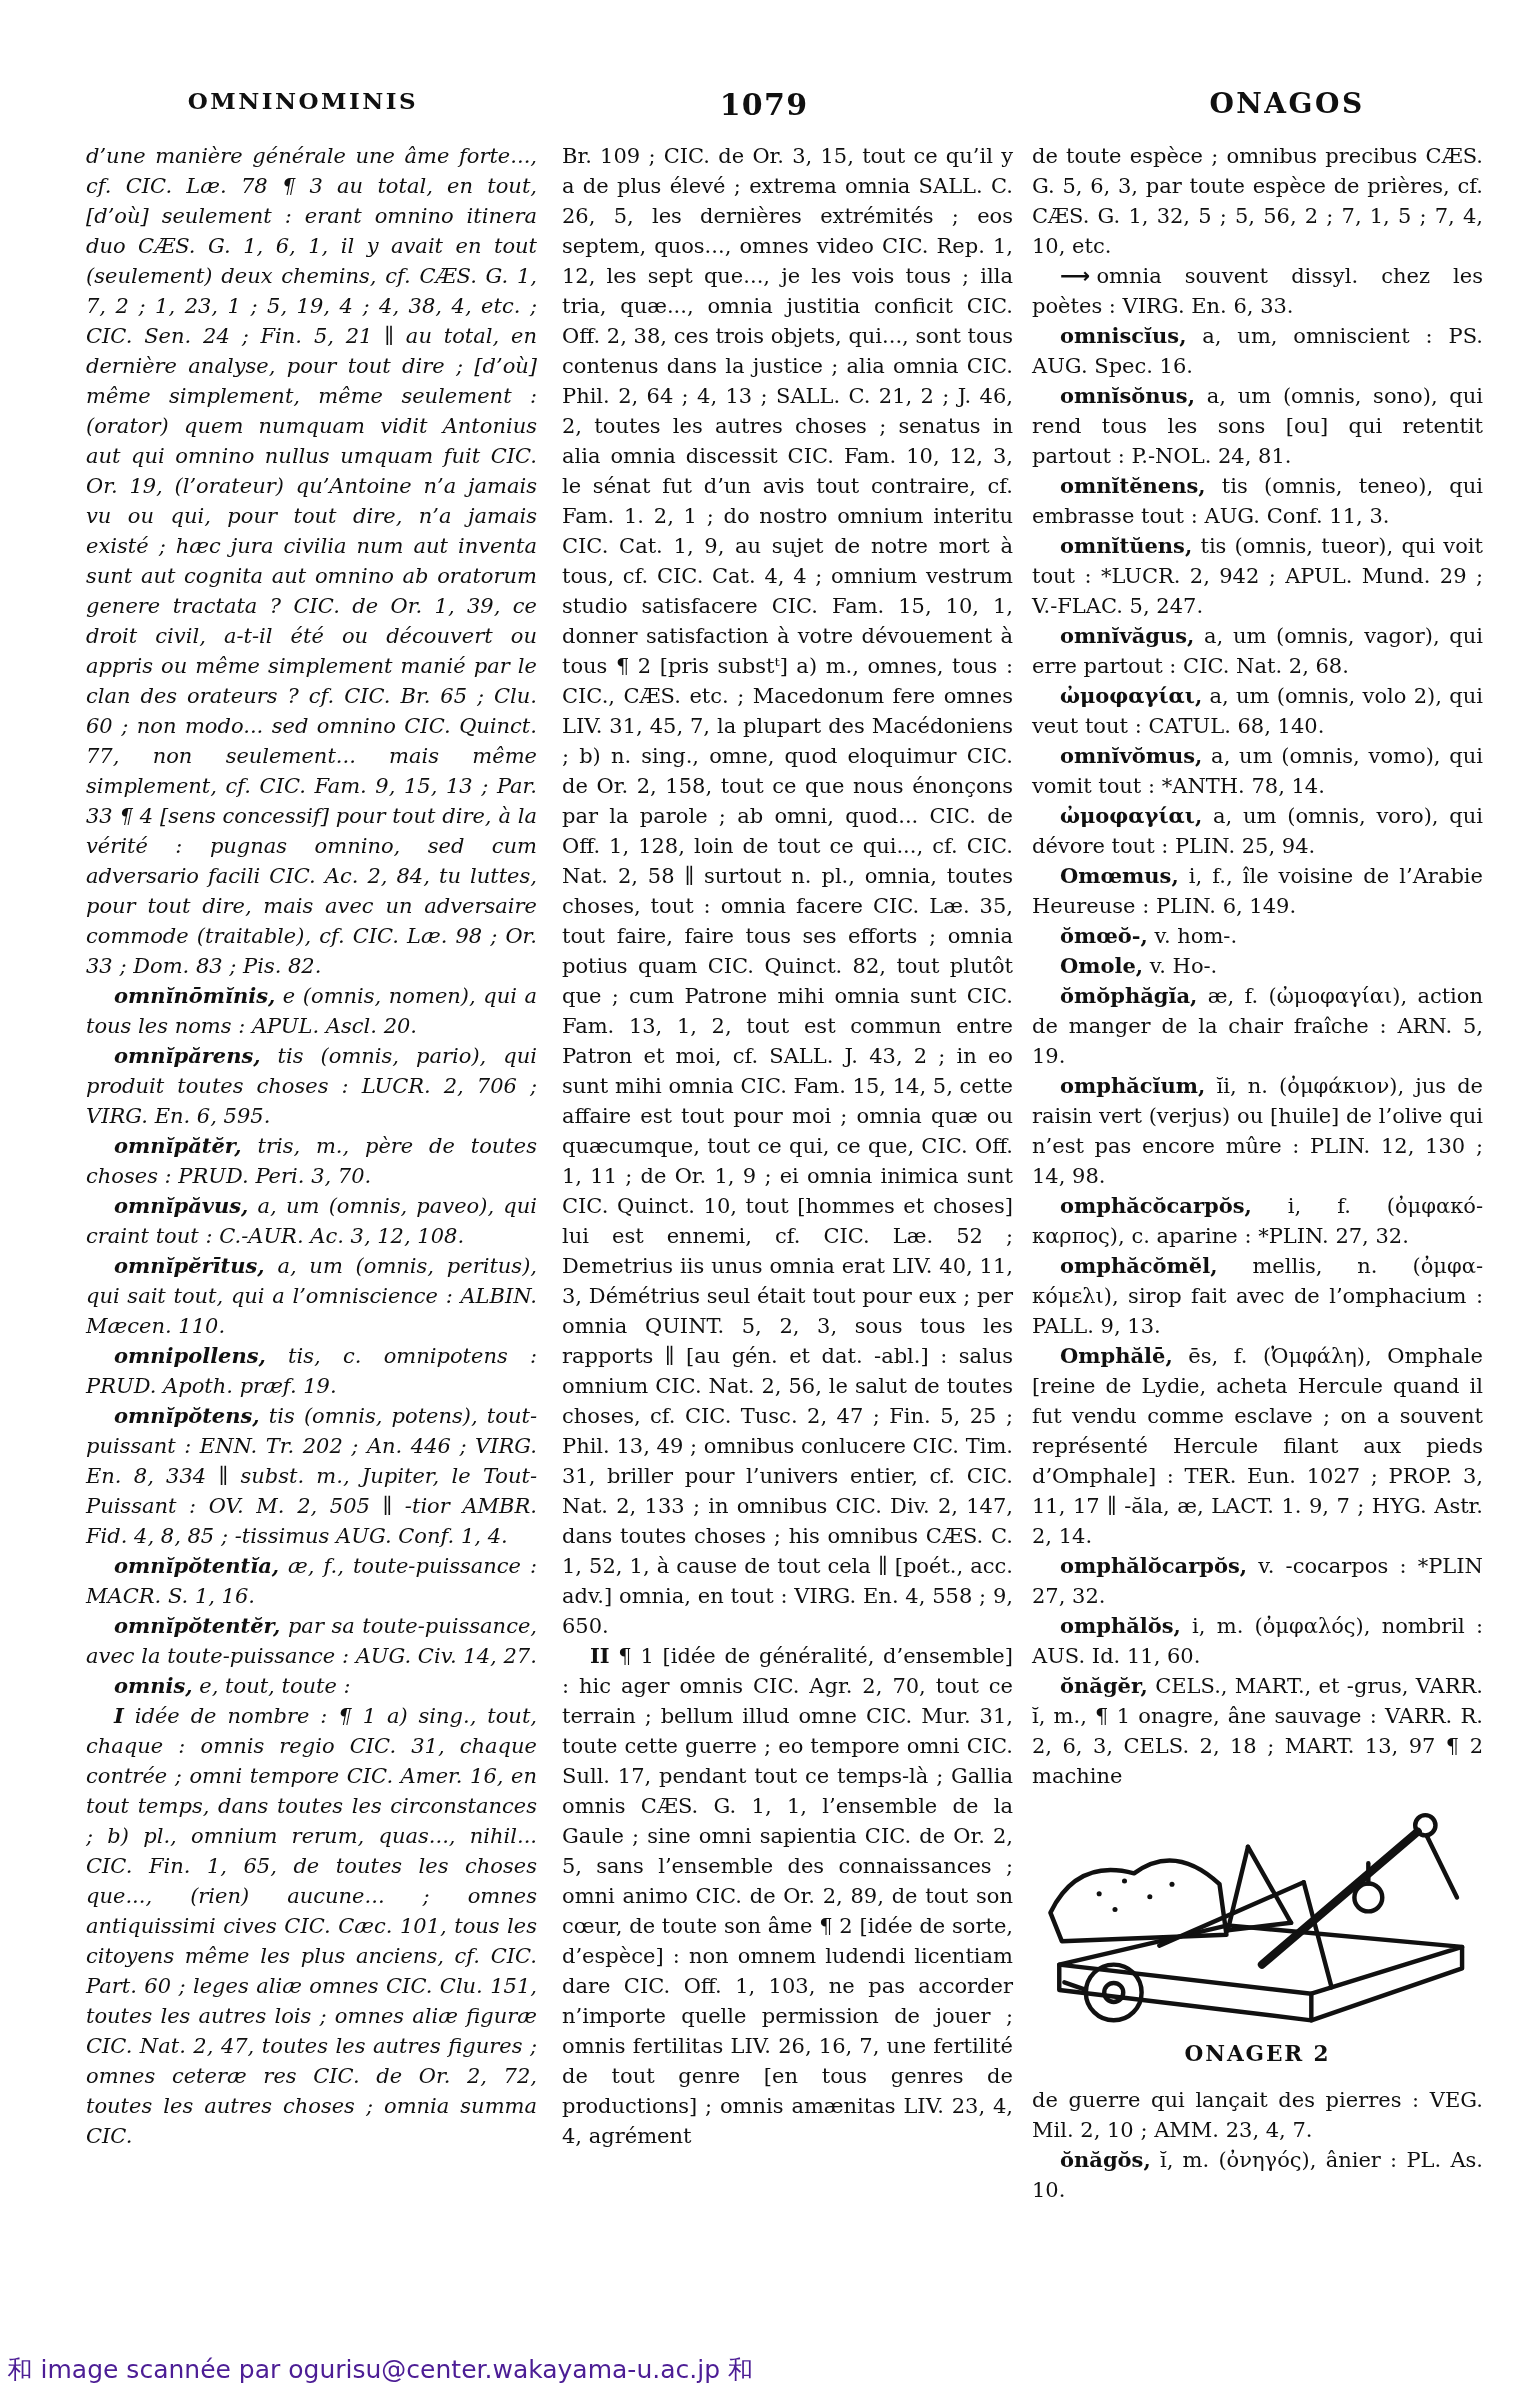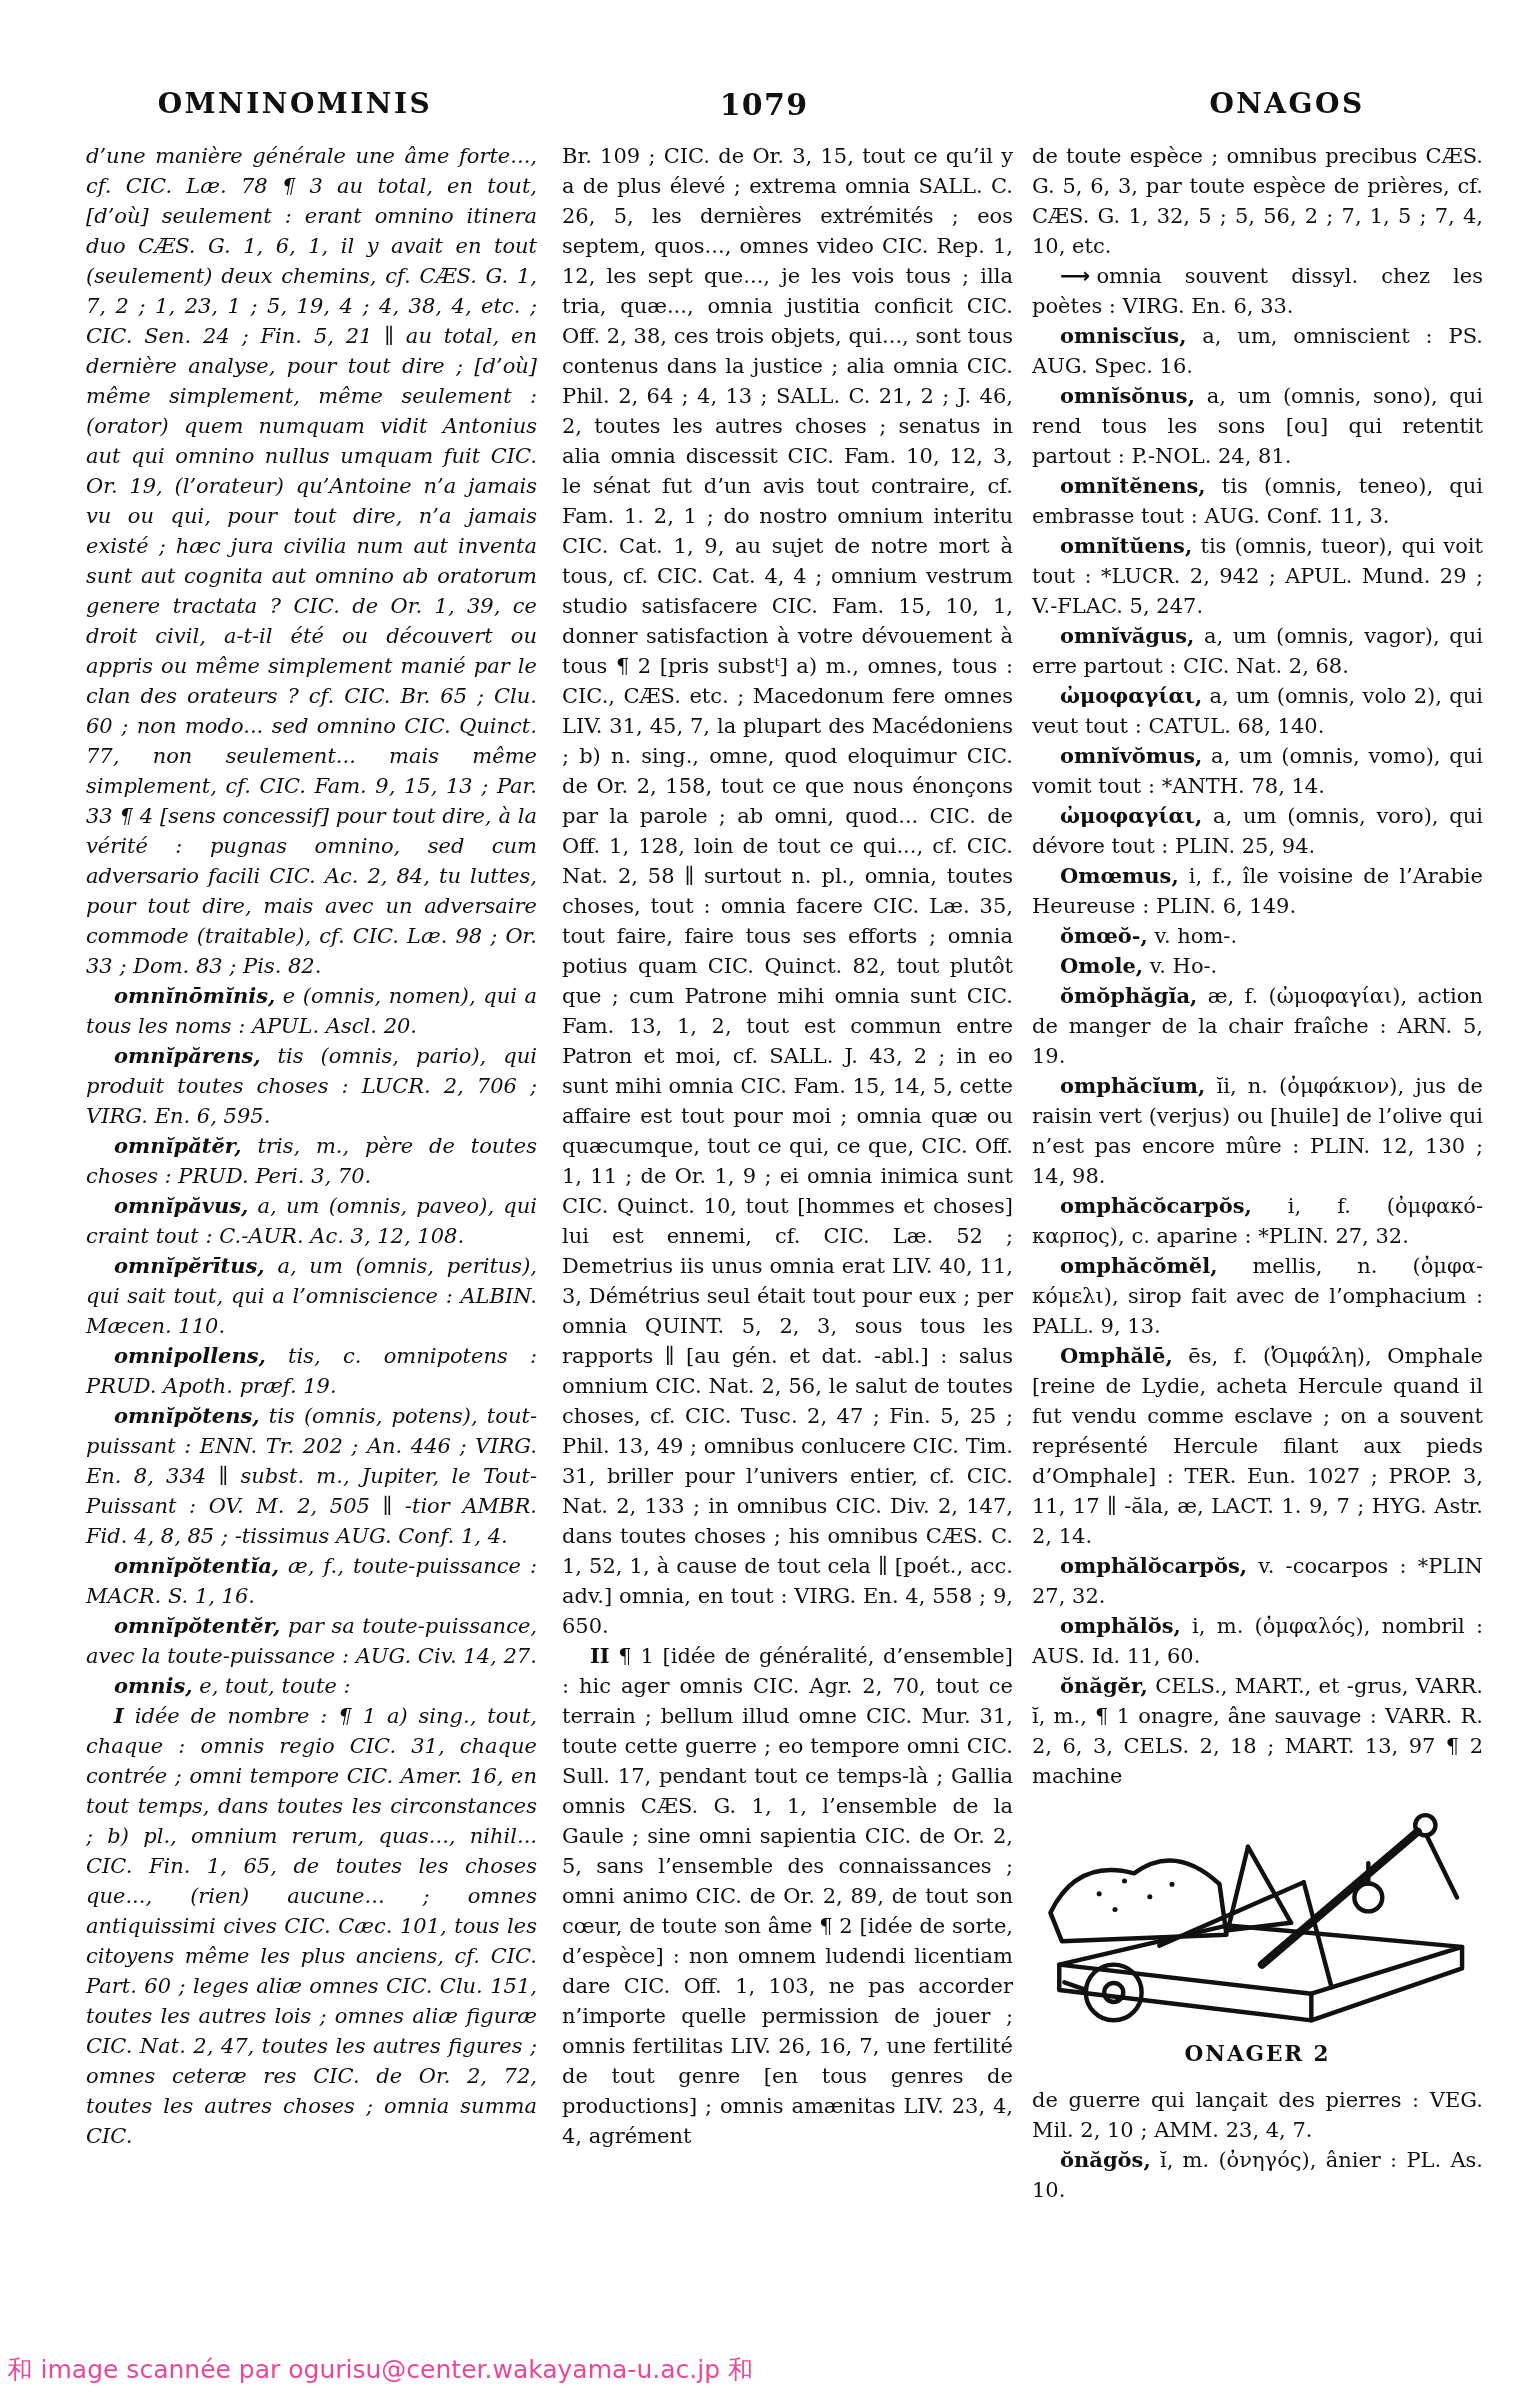--- a/index.html
+++ b/index.html
@@ -1,37 +1,37 @@
 <!DOCTYPE html>
 <html style="font-size:10px"><head>
 <meta charset="utf-8">
 <style>
   html,body{margin:0;padding:0;background:#d9d9d9;}
   .page{position:relative;width:1537px;height:2401px;background:#ffffff;overflow:hidden;
         font-family:"DejaVu Serif","Liberation Serif",serif;color:#101010;}
   .runhead{position:absolute;top:87px;font-weight:bold;white-space:nowrap;}
-  .runhead-left{left:295px;transform:translateX(-50%);font-size:28px;letter-spacing:2.5px;}
+  .runhead-left{left:303px;transform:translateX(-50%);font-size:23px;letter-spacing:2.5px;}
   .runhead-num{left:764px;transform:translateX(-50%);font-size:30px;letter-spacing:1.3px;}
   .runhead-right{left:1287px;transform:translateX(-50%);font-size:28px;letter-spacing:2.5px;}
   .col{position:absolute;top:141px;width:451px;text-align:justify;font-size:21px;line-height:30px;}
   #col1{left:86px;font-style:italic;}
   #col2{left:562px;}
   #col3{left:1032px;}
   p{margin:0;padding:0;}
   p.entry{text-indent:28px;}
   p.cont{text-indent:0;}
   b.hw{font-weight:bold;}
   .remark .arrow{font-family:"DejaVu Sans","Liberation Sans",sans-serif;font-weight:bold;
                  padding-right:7.6px;letter-spacing:-1.3px;}
   figure.fig{margin:14px 0 16px 0;text-indent:0;}
   figure.fig svg{display:block;margin:0 auto;}
   .figcap{text-align:center;font-weight:bold;font-size:21.6px;letter-spacing:1.9px;margin-top:6.3px;}
   .footer{position:absolute;left:7.6px;top:2353px;
           font-family:"DejaVu Sans","Liberation Sans",sans-serif;
-          font-size:25px;color:#ec4899;white-space:nowrap;}
+          font-size:25px;color:#4c1d95;white-space:nowrap;}
 </style>
 </head>
 <body>
 
 <div class="page">
 
   <span class="runhead runhead-left">OMNINOMINIS</span>
   <span class="runhead runhead-num">1079</span>
   <span class="runhead runhead-right">ONAGOS</span>
 

